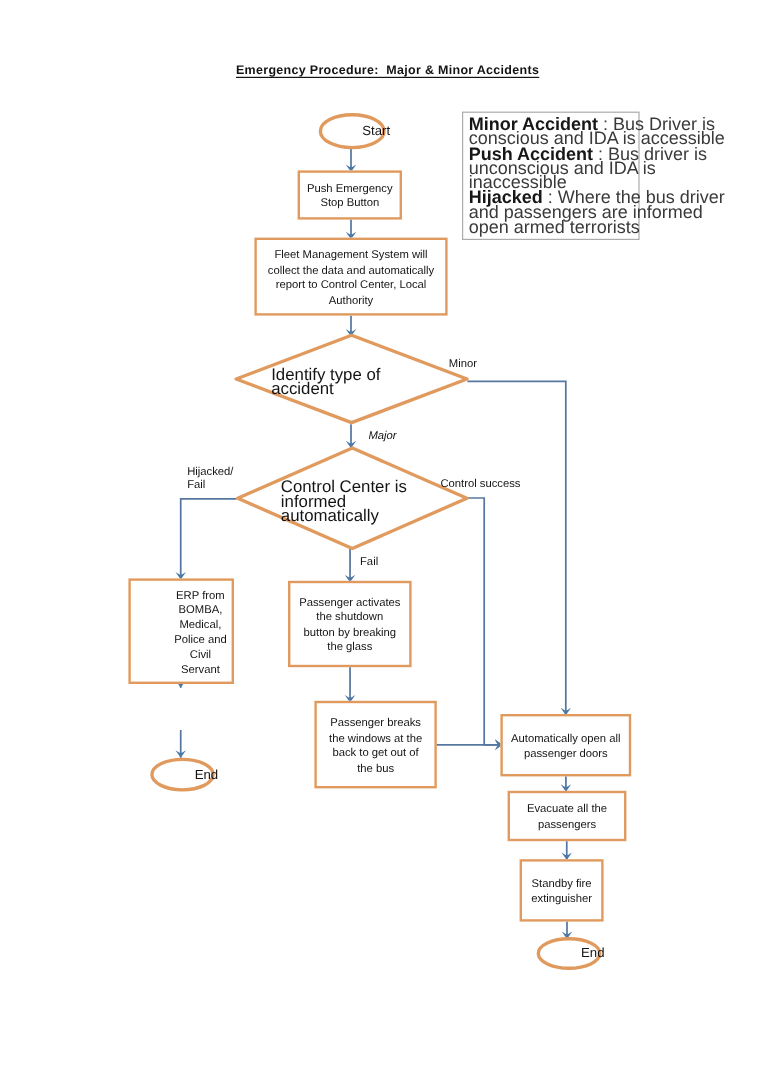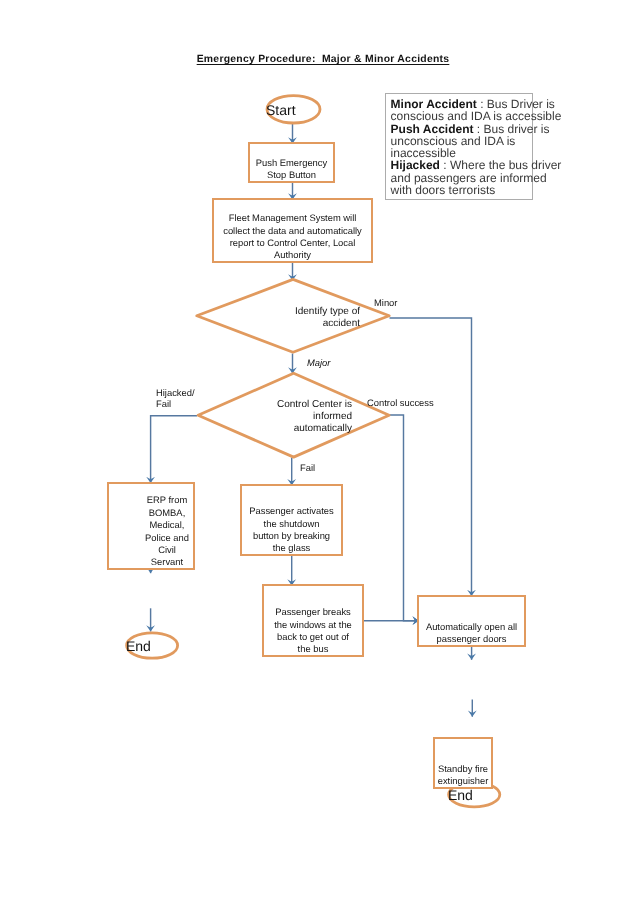--- a/index.html
+++ b/index.html
@@ -9,37 +9,37 @@
   #stage{position:absolute;left:0;top:0;width:638px;height:903px;border-radius:28px;}
 
   
   #title{position:absolute;left:4px;top:54px;width:638px;text-align:center;
          font-size:10.4px;font-weight:bold;letter-spacing:0.26px;
          text-decoration:underline;text-underline-offset:1.6px;white-space:pre;transform:translateZ(0);}
 
   
   #legend{position:absolute;left:385px;top:93px;width:148px;height:107px;
           border:1px solid #acacac;background:#fff;box-sizing:border-box;
-          padding:0;font-size:12px;line-height:12.26px;color:#3a3a3a;}
+          padding:0;font-size:15px;line-height:12.26px;color:#3a3a3a;}
   #legend-lines{transform:translateZ(0);position:absolute;left:4.6px;top:4.1px;}
   #legend .bd{font-weight:bold;color:#171717;}
   #legend .ln{white-space:pre;}
 
   
   .box{position:absolute;box-sizing:border-box;border:2.8px solid #E19A5E;
-       background:#fff;display:flex;align-items:flex-end;justify-content:center;}
+       background:#fff;display:flex;align-items:center;justify-content:center;}
   .box span{display:block;width:100%;text-align:center;font-size:9.4px;
             line-height:12.4px;color:#141414;transform:translateZ(0);position:relative;top:0.8px;}
   .term{position:absolute;box-sizing:border-box;}
   .term span{position:absolute;left:0;top:50%;transform:translateY(-50%) translateZ(0);
-             width:100%;font-size:14px;line-height:12.4px;color:#141414;}
+             width:100%;text-align:center;font-size:11px;line-height:12.4px;color:#141414;padding-left:20px;}
 
   .dia{position:absolute;}
-  .dia span{position:absolute;left:0;width:100%;text-align:right;
-            font-size:10px;line-height:12.4px;color:#141414;
+  .dia span{position:absolute;left:0;width:100%;text-align:left;
+            font-size:14px;line-height:12.4px;color:#141414;
             top:50%;transform:translateY(-50%) translateZ(0);}
 
   .elab{position:absolute;font-size:9.4px;line-height:12.4px;color:#141414;
         white-space:nowrap;transform:translateZ(0);}
 
   svg.lay{position:absolute;left:0;top:0;width:638px;height:903px;overflow:visible;}
 </style>
 </head>
 <body>
 
@@ -49,21 +49,21 @@
 
   <div id="legend">
     <div id="legend-lines">
         <div class="ln"><span class="bd">Minor Accident</span><span> : Bus Driver is</span></div>
         <div class="ln"><span>conscious and IDA is accessible</span></div>
         <div class="ln"><span class="bd">Push Accident</span><span> : Bus driver is</span></div>
         <div class="ln"><span>unconscious and IDA is</span></div>
         <div class="ln"><span>inaccessible</span></div>
         <div class="ln"><span class="bd">Hijacked</span><span> : Where the bus driver</span></div>
         <div class="ln"><span>and passengers are informed</span></div>
-        <div class="ln"><span>with doors terrorists</span></div>
+        <div class="ln"><span>open armed terrorists</span></div>
       </div>
   </div>
 
   <svg class="lay" viewBox="0 0 638 903">
     <defs>
       <marker id="ah" markerWidth="12" markerHeight="12" refX="6.4" refY="6" orient="auto" markerUnits="userSpaceOnUse">
         <path d="M0.15,1.6 L6.4,6 L0.15,10.4 L2.2,7.0 L2.2,5.0 Z" fill="#4A79A8"></path>
       </marker>
     </defs>
     <g stroke="#5678A0" fill="none" stroke-width="1.45">
@@ -160,21 +160,27 @@
         <div class="ln">back to get out of</div>
         <div class="ln">the bus</div>
       </span>
   </div>
   <div class="box" style="left:417px;top:595px;width:109px;height:52px;">
     <span>
         <div class="ln">Automatically open all</div>
         <div class="ln">passenger doors</div>
       </span>
   </div>
-  <div class="box" style="left:433px;top:716px;width:60px;height:52px;margin-top:21px;">
+  <div class="box" style="left:423px;top:659px;width:99px;height:42px;">
+    <span>
+        <div class="ln">Evacuate all the</div>
+        <div class="ln">passengers</div>
+      </span>
+  </div>
+  <div class="box" style="left:433px;top:716px;width:70px;height:52px;">
     <span>
         <div class="ln">Standby fire</div>
         <div class="ln">extinguisher</div>
       </span>
   </div>
 
   <div class="elab" style="left:374px;top:297px;">Minor</div>
   <div class="elab" style="left:307px;top:357px;font-style:italic;">Major</div>
   <div class="elab" style="left:156px;top:387px;">Hijacked/</div>
   <div class="elab" style="left:156px;top:398px;">Fail</div>

